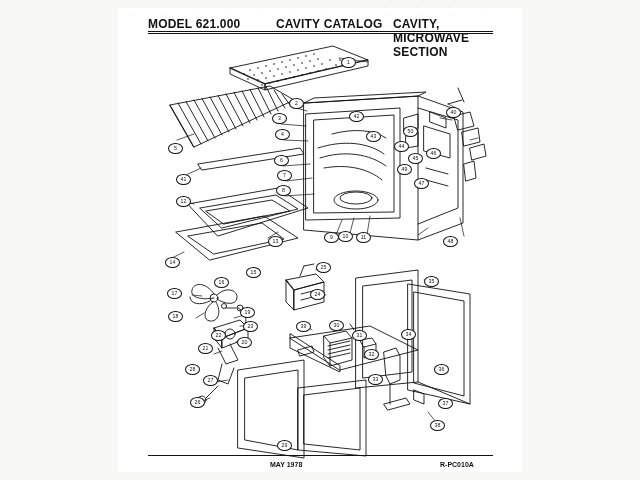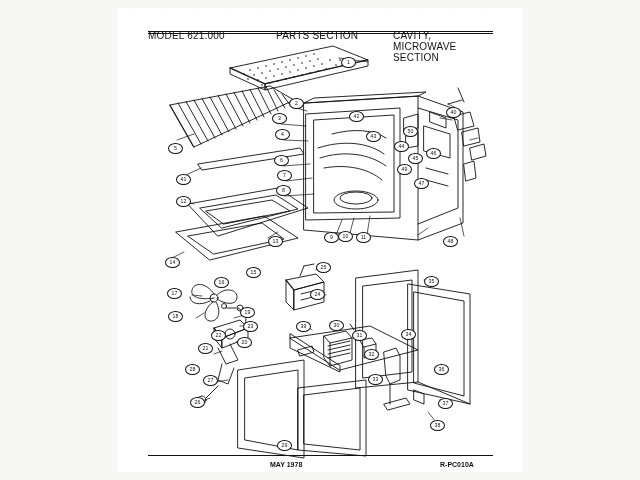--- a/index.html
+++ b/index.html
@@ -14,22 +14,22 @@
     position:absolute;inset:0;
     background:#f7f7f5;
   }
   .sheet{
     position:absolute;
     left:118px;top:8px;width:404px;height:464px;
     background:#ffffff;
   }
   
   .hdr{
-    position:absolute;left:148px;top:30px;width:345px;height:14px;
-    font-size:10px;font-weight:normal;color:#111;
+    position:absolute;left:148px;top:17px;width:345px;height:14px;
+    font-size:12px;font-weight:bold;color:#111;
     letter-spacing:.2px;
   }
   .hdr .model{position:absolute;left:0;top:0;}
   .hdr .mid{position:absolute;left:128px;top:0;}
   .hdr .right{position:absolute;left:245px;top:0;}
   .hdr-rule{
     position:absolute;left:148px;top:31px;width:345px;height:1px;background:#111;
   }
   .hdr-rule2{
     position:absolute;left:148px;top:32.5px;width:345px;height:.6px;background:#111;
@@ -59,21 +59,21 @@
 </head>
 <body>
 
 <div class="page">
   <div class="sheet"></div>
 
   <div class="topdots">. . . . . . . . . . . . . . . . . . . . . . . .</div>
 
   <div class="hdr">
     <span class="model">MODEL 621.000</span>
-    <span class="mid">PARTS SECTION</span>
+    <span class="mid">CAVITY CATALOG</span>
     <span class="right">CAVITY, MICROWAVE SECTION</span>
   </div>
   <div class="hdr-rule"></div>
   <div class="hdr-rule2"></div>
 
   <svg class="art" width="404" height="464" viewBox="0 0 404 464" xmlns="http://www.w3.org/2000/svg">
     <g fill="none" stroke="#111" stroke-width="0.9" stroke-linejoin="round" stroke-linecap="round">
 
       <g>
         <path d="M112 60 L215 38 L250 52 L147 76 Z"></path>

